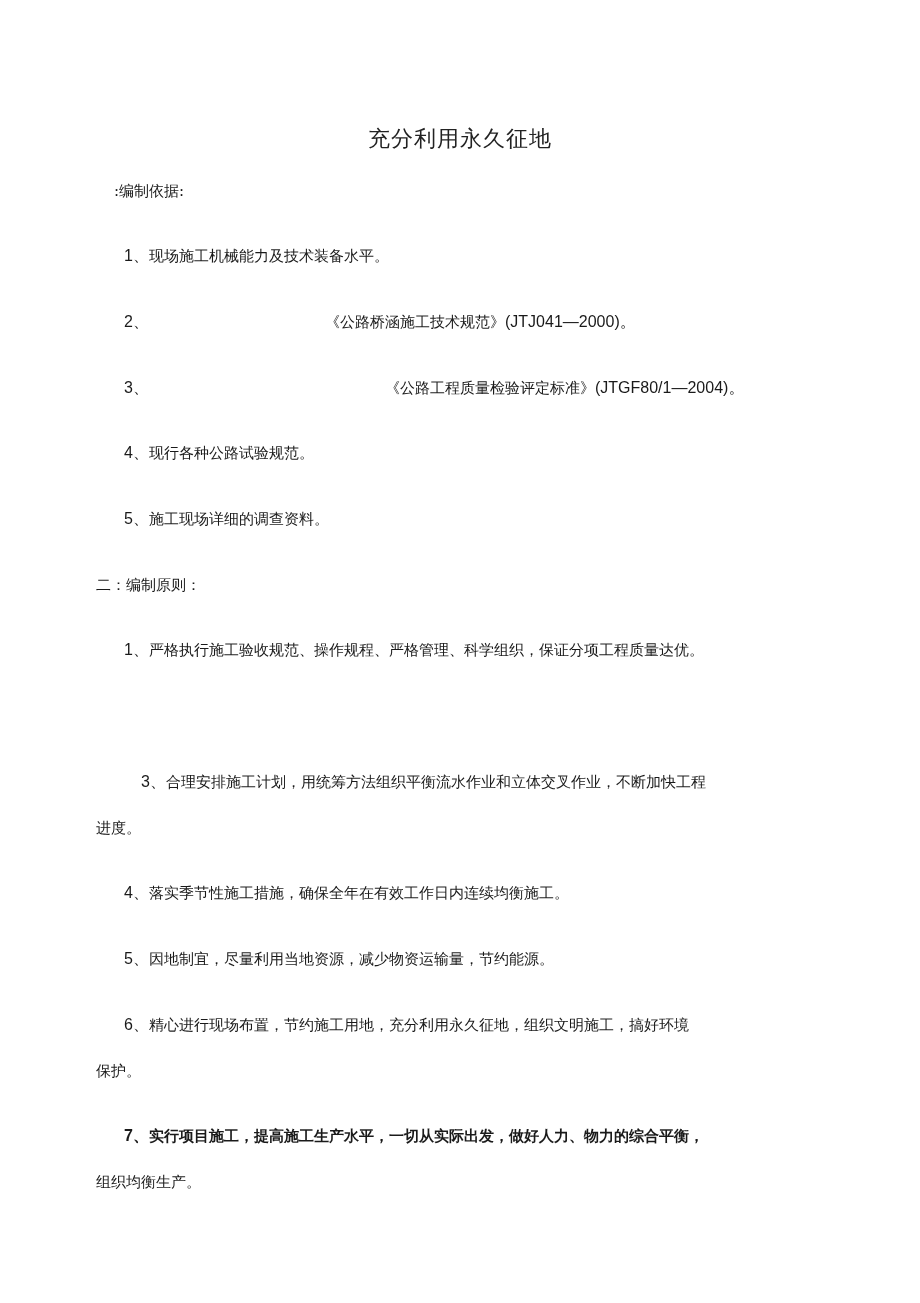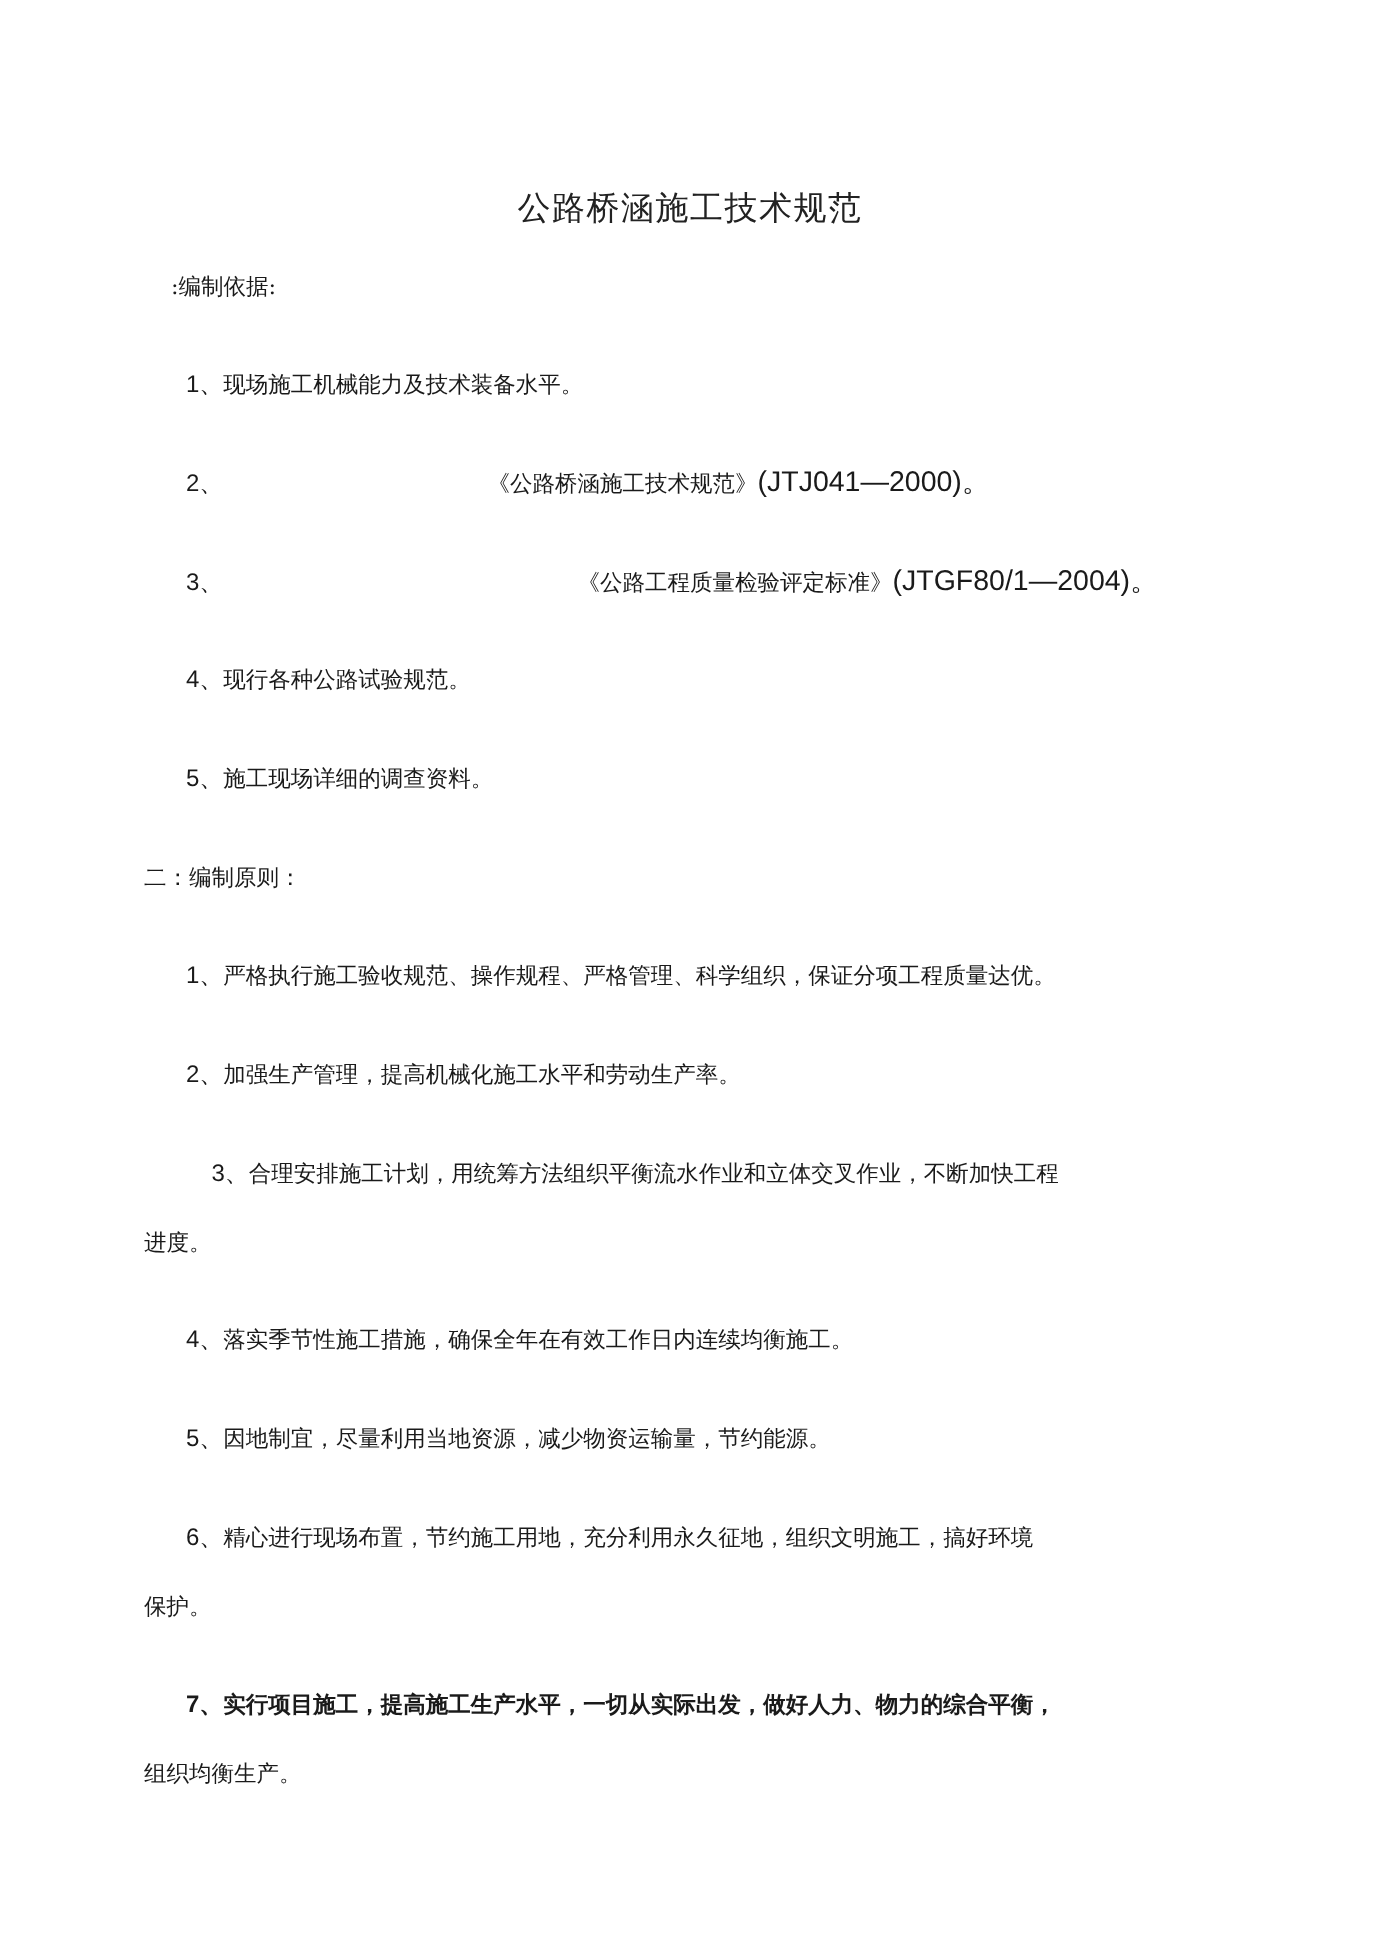--- a/index.html
+++ b/index.html
@@ -54,29 +54,29 @@
       font-size: 15px;
     }
     .ref {
       position: absolute;
       white-space: nowrap;
       font-size: 15px;
       line-height: 20px;
     }
     .latin {
       font-family: "Liberation Sans", sans-serif;
-      font-size: 19px;
+      font-size: 16px;
     }
   </style>
 </head>
 <body>
 
 <div class="page">
 
-  <div class="title">公路桥涵施工技术规范</div>
+  <div class="title">充分利用永久征地</div>
 
   <div class="line serif heading" style="left:114px; top:181px;">:编制依据:</div>
 
   <div class="line sans" style="left:124px; top:246px;">
     <span class="num">1、</span><span>现场施工机械能力及技术装备水平。</span>
   </div>
 
   <div class="line sans" style="left:124px; top:312px;">
     <span class="num">2、</span>
   </div>
@@ -98,23 +98,20 @@
   <div class="line sans" style="left:124px; top:509px;">
     <span class="num">5、</span><span>施工现场详细的调查资料。</span>
   </div>
 
   <div class="line sans heading" style="left:96px; top:575px;">二：编制原则：</div>
 
   <div class="line serif" style="left:124px; top:640px;">
     <span class="num">1、</span><span>严格执行施工验收规范、操作规程、严格管理、科学组织，保证分项工程质量达优。</span>
   </div>
 
-  <div class="line serif" style="left:124px; top:706px;">
-    <span class="num">2、</span><span>加强生产管理，提高机械化施工水平和劳动生产率。</span>
-  </div>
 
   <div class="line serif" style="left:141px; top:772px;">
     <span class="num">3、</span><span>合理安排施工计划，用统筹方法组织平衡流水作业和立体交叉作业，不断加快工程</span>
   </div>
   <div class="line serif" style="left:96px; top:818px;">进度。</div>
 
   <div class="line serif" style="left:124px; top:883px;">
     <span class="num">4、</span><span>落实季节性施工措施，确保全年在有效工作日内连续均衡施工。</span>
   </div>
 

